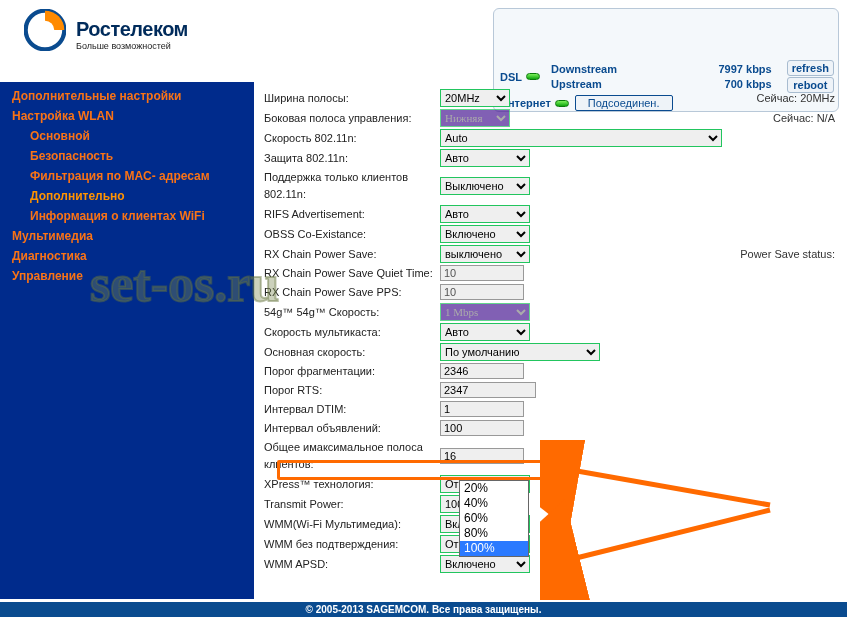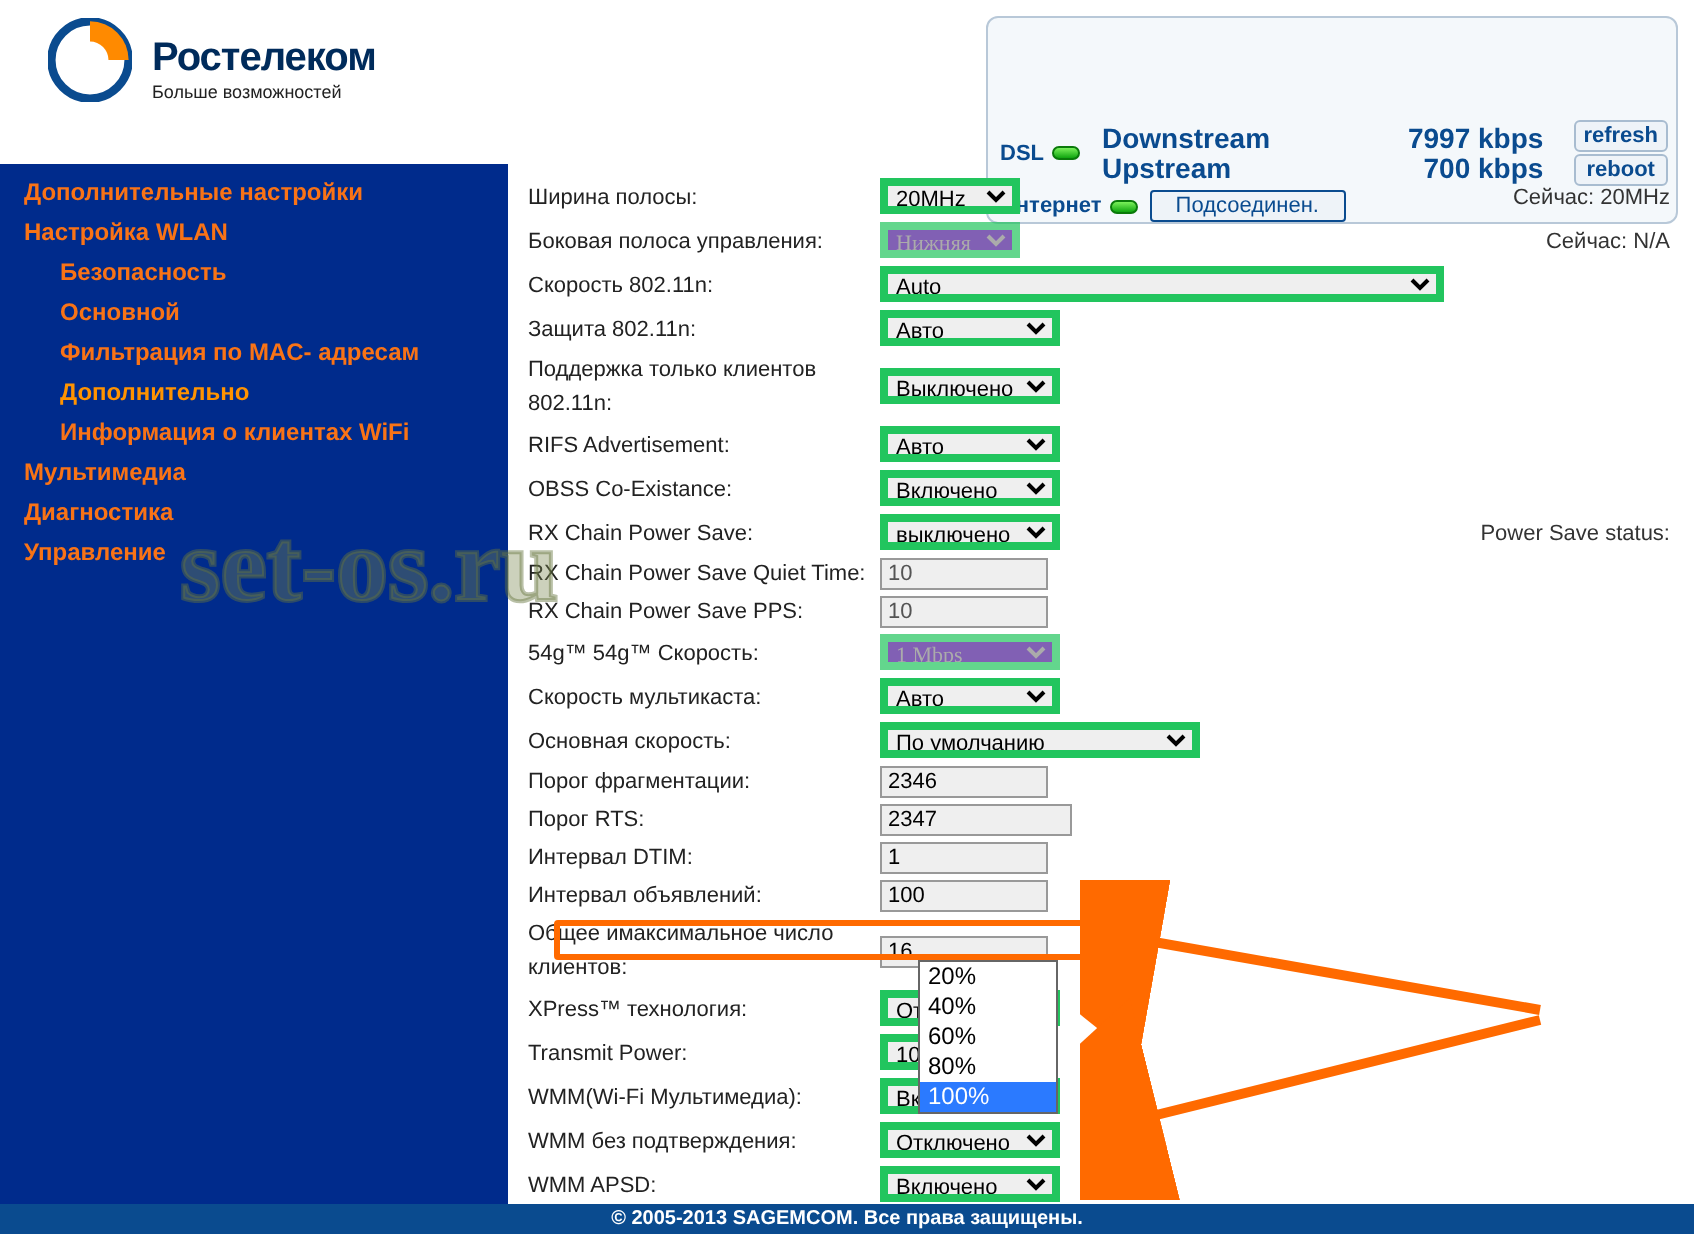--- a/index.html
+++ b/index.html
@@ -64,21 +64,21 @@
   .led {
     width: 14px; height: 7px;
     border-radius: 4px;
     background: linear-gradient(#7af05a,#0fa50f);
     border: 1px solid #0a7a0a;
     display: inline-block;
   }
   .rates {
     color: #0a4b8f;
     font-weight: bold;
-    font-size: 14px;
+    font-size: 11px;
     line-height: 13px;
     flex: 1;
   }
   .rates td { padding: 0 3px; }
   .action-btns {
     display: flex;
     flex-direction: column;
     gap: 1px;
     margin-left: 4px;
   }
@@ -158,21 +158,21 @@
   table.form td.note {
     text-align: right;
     color: #333;
     font-size: 11px;
     padding-right: 4px;
   }
   select {
     font-size: 11px;
     height: 18px;
     background: #efefef;
-    border: 4px solid #22c55e;
+    border: 1px solid #22c55e;
   }
   select.dis {
     color: #888;
     background: #4c1d95;
     font-family: Liberation Serif, serif;
   }
   input.txt {
     font-size: 11px;
     height: 16px;
     border: 1px solid #999;
@@ -283,22 +283,22 @@
       </div>
       <div class="status-conn">Подсоединен.</div>
     </div>
   </div>
 </div>
 
 <div class="layout">
   <div class="sidebar" id="sidebar">
       <a>Дополнительные настройки</a>
       <a>Настройка WLAN</a>
+      <a class="sub">Основной</a>
       <a class="sub">Безопасность</a>
-      <a class="sub">Основной</a>
       <a class="sub">Фильтрация по MAC- адресам</a>
       <a class="sub sel">Дополнительно</a>
       <a class="sub">Информация о клиентах WiFi</a>
       <a>Мультимедиа</a>
       <a>Диагностика</a>
       <a>Управление</a>
     </div>
 
   <div class="content">
     <table class="form">
@@ -368,21 +368,21 @@
           </tr>
       <tr>
             <td class="lbl">Интервал DTIM:</td>
           <td colspan="2"><input class="txt" style="width: 84px;" value="1"></td>
           </tr>
       <tr>
             <td class="lbl">Интервал объявлений:</td>
           <td colspan="2"><input class="txt" style="width: 84px;" value="100"></td>
           </tr>
       <tr>
-            <td class="lbl">Общее имаксимальное число клиентов:</td>
+            <td class="lbl">Общее имаксимальное полоса клиентов:</td>
           <td colspan="2"><input class="txt" style="width: 84px;" value="16"></td>
           </tr>
       <tr>
             <td class="lbl">XPress™ технология:</td>
           <td colspan="2"><select style="width:90px"><option>Отключено</option></select></td>
           </tr>
       <tr class="highlight-row">
             <td class="lbl">Transmit Power:</td>
           <td colspan="2"><select style="width:70px"><option>100%</option></select></td>
           </tr>

